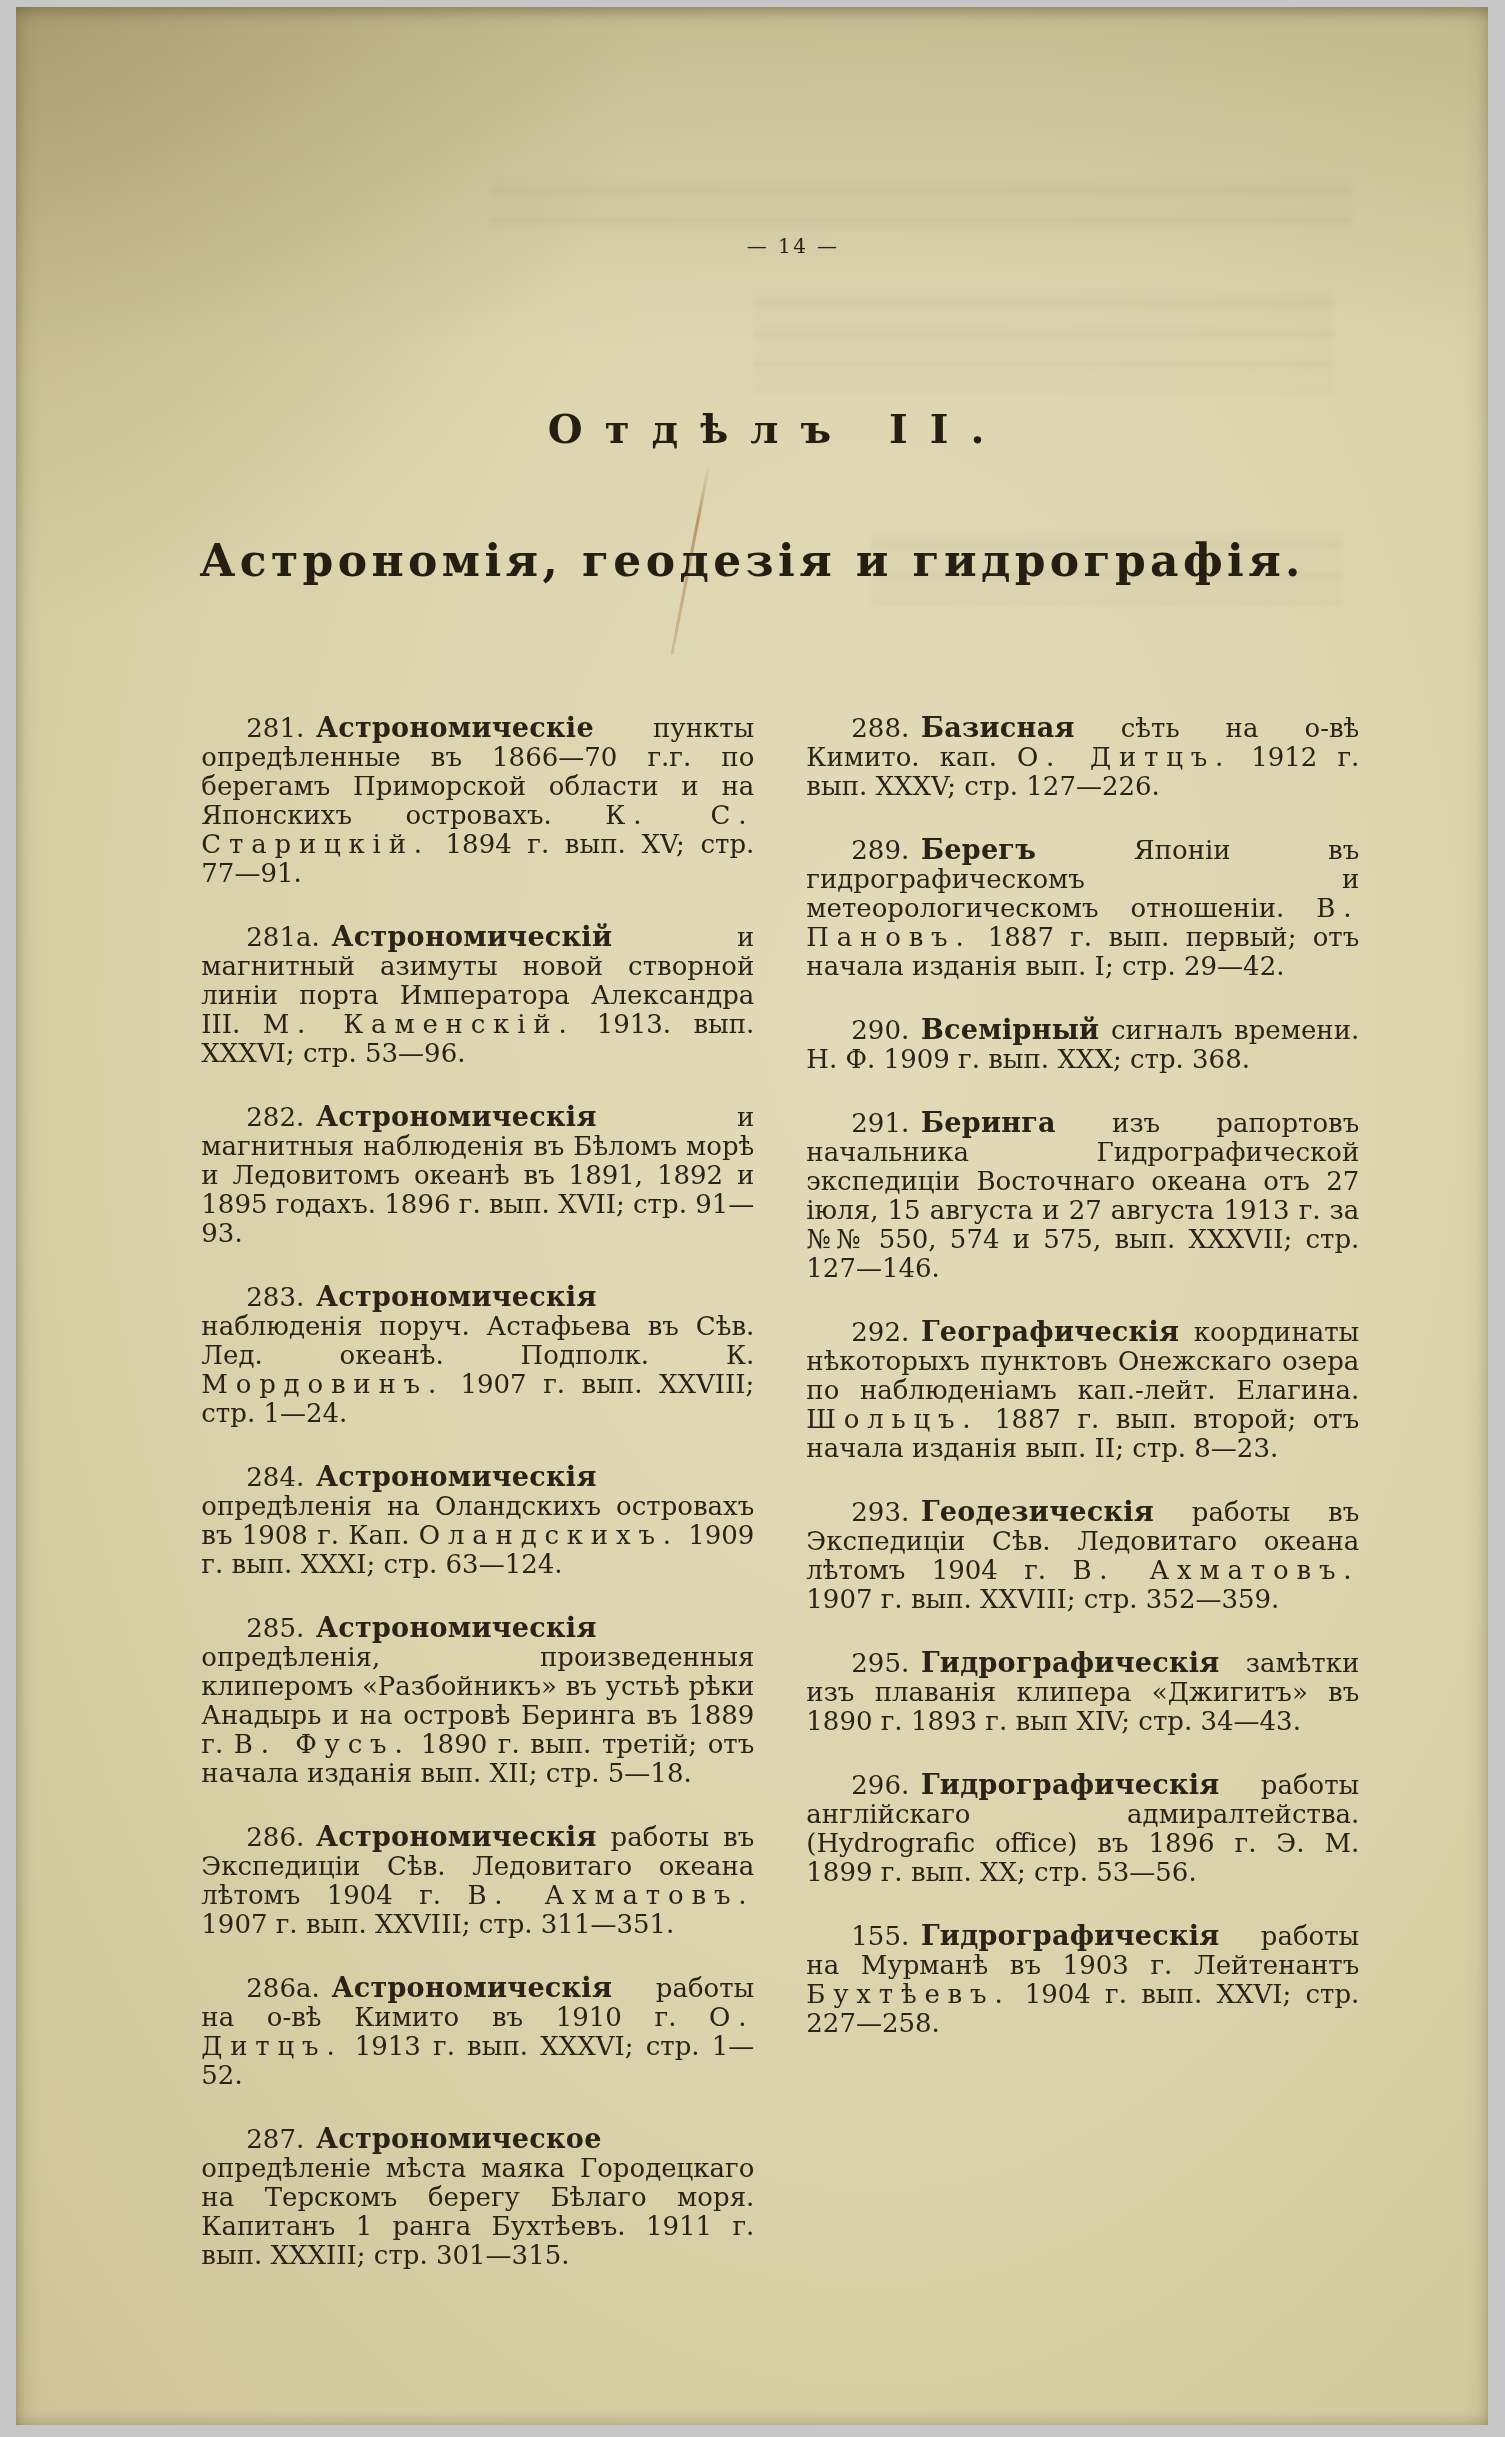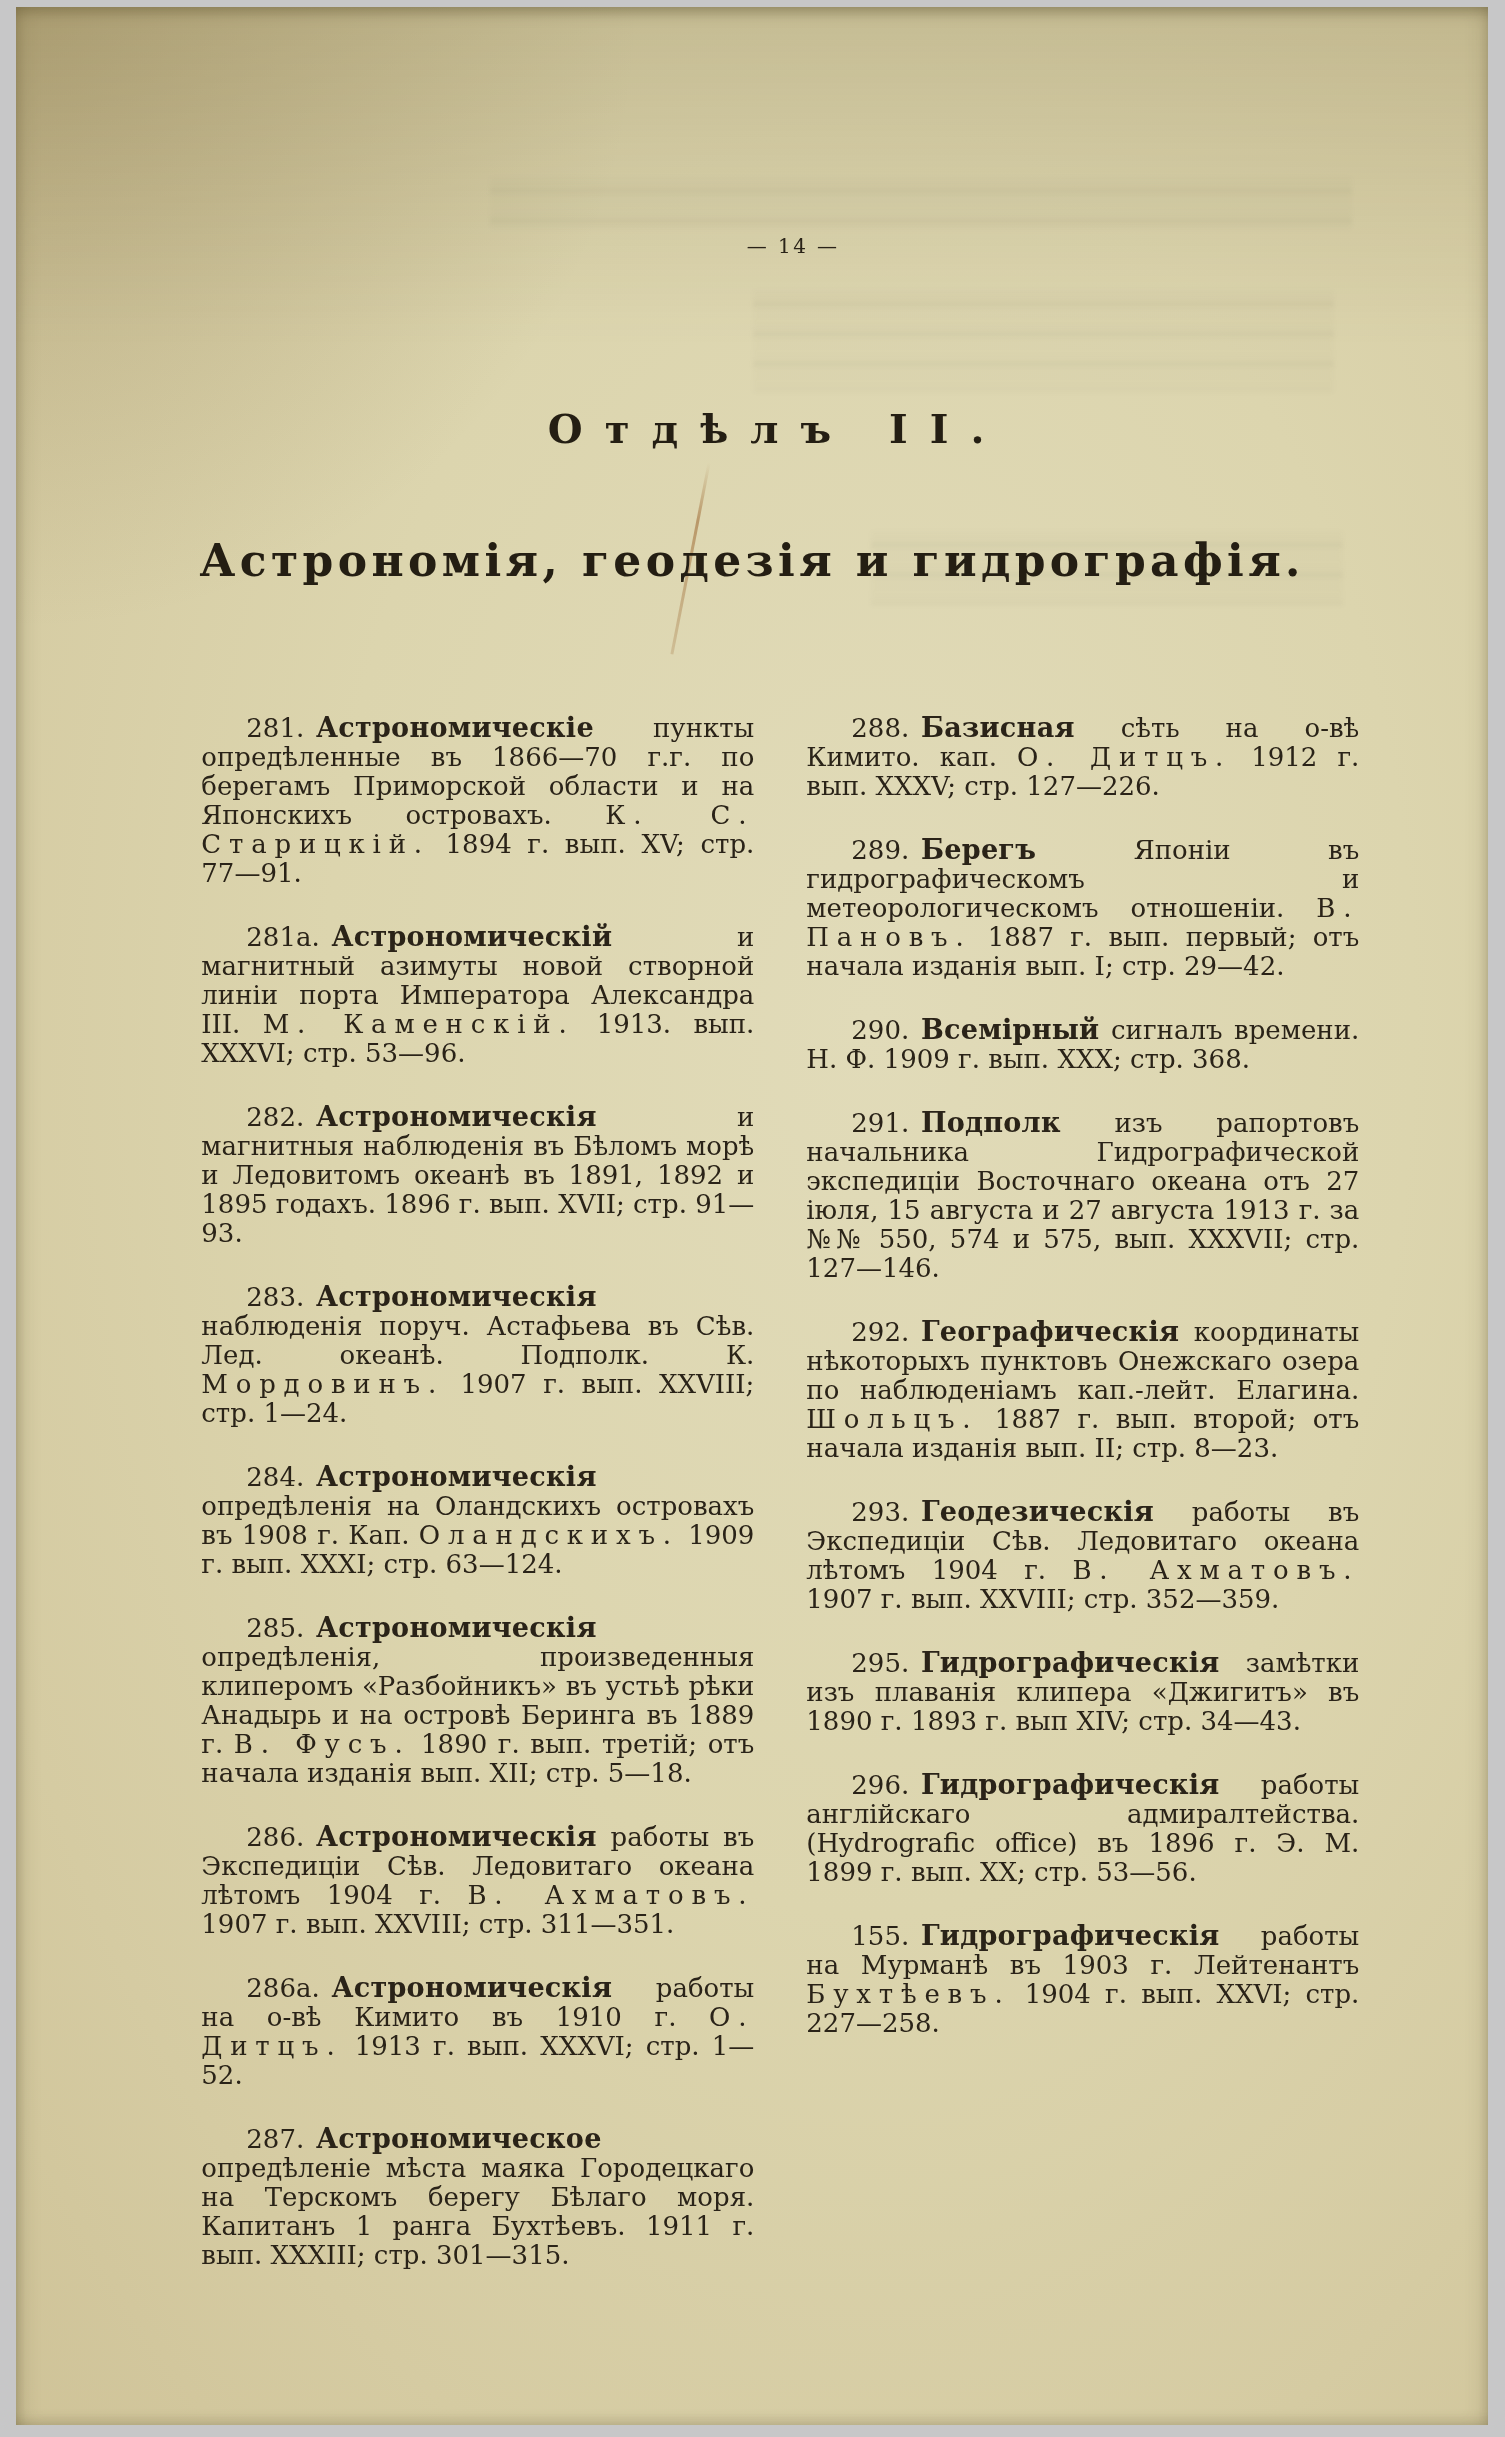--- a/index.html
+++ b/index.html
@@ -112,21 +112,21 @@
 
   <p class="entry"><span class="num">287.</span><span class="lead">Астрономическое</span><span><span> опредѣленіе мѣста маяка Городецкаго на Терскомъ берегу Бѣлаго моря. Капитанъ 1 ранга Бухтѣевъ. 1911 г. вып. XXXIII; стр. 301—315.</span></span></p>
 </div>
     <div class="column" id="column-right">
   <p class="entry"><span class="num">288.</span><span class="lead">Базисная</span><span><span> сѣть на о-вѣ Кимито. кап. </span><span class="spaced">О. Дитцъ.</span><span> 1912 г. вып. XXXV; стр. 127—226.</span></span></p>
 
   <p class="entry"><span class="num">289.</span><span class="lead">Берегъ</span><span><span> Японіи въ гидрографическомъ и метеорологическомъ отношеніи. </span><span class="spaced">В. Пановъ.</span><span> 1887 г. вып. первый; отъ начала изданія вып. I; стр. 29—42.</span></span></p>
 
   <p class="entry"><span class="num">290.</span><span class="lead">Всемірный</span><span><span> сигналъ времени. Н. Ф. 1909 г. вып. XXX; стр. 368.</span></span></p>
 
-  <p class="entry"><span class="num">291.</span><span class="lead">Подполк</span><span><span> изъ рапортовъ начальника Гидрографической экспедиціи Восточнаго океана отъ 27 іюля, 15 августа и 27 августа 1913 г. за №№ 550, 574 и 575, вып. XXXVII; стр. 127—146.</span></span></p>
+  <p class="entry"><span class="num">291.</span><span class="lead">Беринга</span><span><span> изъ рапортовъ начальника Гидрографической экспедиціи Восточнаго океана отъ 27 іюля, 15 августа и 27 августа 1913 г. за №№ 550, 574 и 575, вып. XXXVII; стр. 127—146.</span></span></p>
 
   <p class="entry"><span class="num">292.</span><span class="lead">Географическія</span><span><span> координаты нѣкоторыхъ пунктовъ Онежскаго озера по наблюденіамъ кап.-лейт. Елагина. </span><span class="spaced">Шольцъ.</span><span> 1887 г. вып. второй; отъ начала изданія вып. II; стр. 8—23.</span></span></p>
 
   <p class="entry"><span class="num">293.</span><span class="lead">Геодезическія</span><span><span> работы въ Экспедиціи Сѣв. Ледовитаго океана лѣтомъ 1904 г. </span><span class="spaced">В. Ахматовъ.</span><span> 1907 г. вып. XXVIII; стр. 352—359.</span></span></p>
 
 
   <p class="entry"><span class="num">295.</span><span class="lead">Гидрографическія</span><span><span> замѣтки изъ плаванія клипера «Джигитъ» въ 1890 г. 1893 г. вып XIV; стр. 34—43.</span></span></p>
 
   <p class="entry"><span class="num">296.</span><span class="lead">Гидрографическія</span><span><span> работы англійскаго адмиралтейства. (Hydrografic office) въ 1896 г. Э. М. 1899 г. вып. XX; стр. 53—56.</span></span></p>
 

